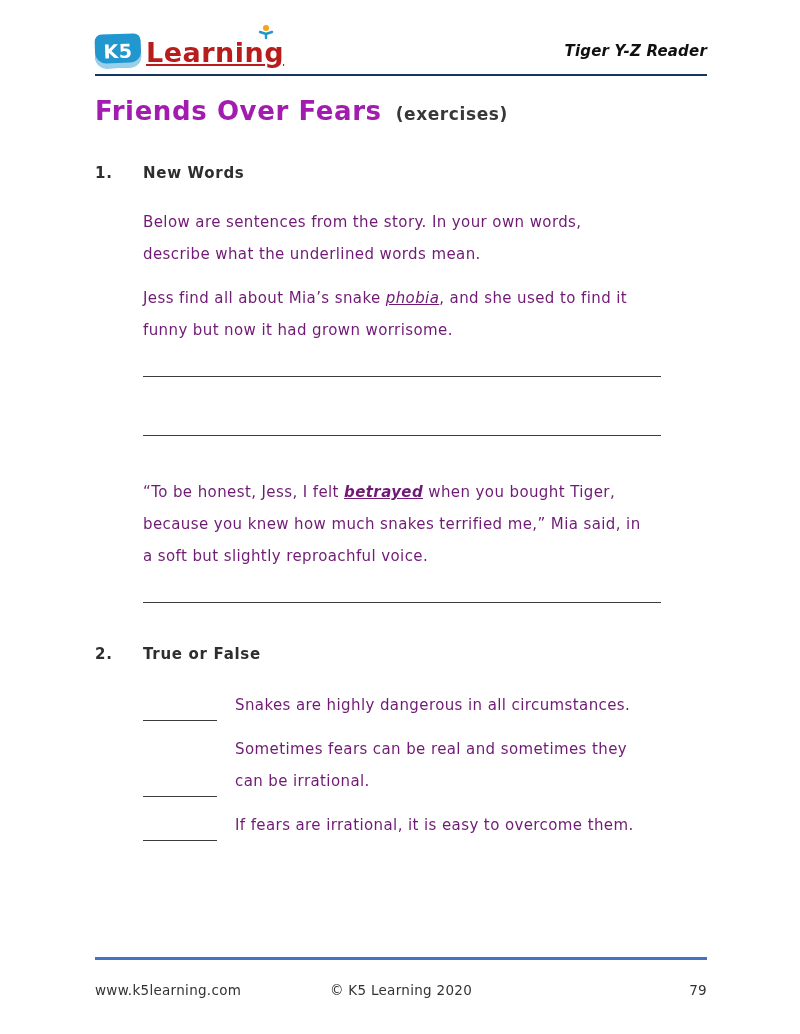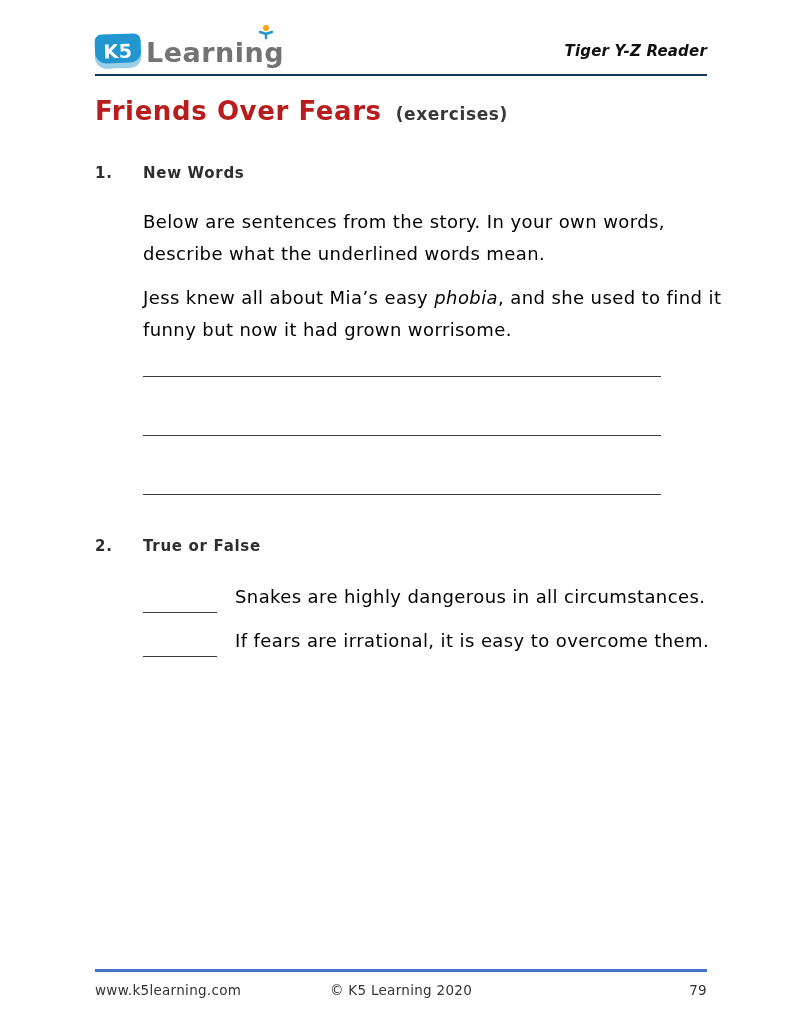--- a/index.html
+++ b/index.html
@@ -22,44 +22,44 @@
   .logo-book {
     width: 46px; height: 34px;
     background: #2196cf;
     border-radius: 7px 7px 11px 11px;
     transform: rotate(-2deg);
     display: flex; align-items: center; justify-content: center;
     box-shadow: inset 0 -5px 0 rgba(255,255,255,.55);
     margin-right: 5px;
   }
   .logo-book span { color: #ffffff; font-weight: bold; font-size: 19px; letter-spacing: .5px; }
-  .logo-text { color: #737373; font-weight: bold; font-size: 27px; letter-spacing: .5px; line-height: 1; padding-bottom: 2px; }
+  .logo-text { color: #b91c1c; font-weight: bold; font-size: 27px; letter-spacing: .5px; line-height: 1; padding-bottom: 2px; text-decoration: underline; }
   .mascot { position: absolute; right: 10px; top: -10px; }
   .level-label { font-size: 15px; font-weight: bold; font-style: italic; color: #101010; letter-spacing: .2px; }
   .top-rule { border-bottom: 2px solid #17365d; margin-top: 2px; }
 
   
   .title-row { margin-top: 20px; display: flex; align-items: baseline; }
-  .doc-title { font-size: 26px; font-weight: bold; color: #b91c1c; letter-spacing: .6px; }
+  .doc-title { font-size: 26px; font-weight: bold; color: #a21caf; letter-spacing: .6px; }
   .doc-title-suffix { font-size: 17px; font-weight: bold; color: #383838; margin-left: 14px; letter-spacing: .6px; }
 
   
   .section-head { display: flex; font-weight: bold; font-size: 15px; color: #2e2e2e; letter-spacing: .7px; }
   .section-head.first { margin-top: 38px; }
   .section-head.second { margin-top: 14px; }
   .section-num { width: 48px; flex: none; }
 
   .indent { margin-left: 48px; }
   .line {
-    font-size: 18px; line-height: 32px;
-    letter-spacing: .4px; white-space: nowrap; color: #000000;
+    font-size: 15px; line-height: 32px;
+    letter-spacing: .4px; white-space: nowrap; color: #701a75;
   }
   .para.intro { margin-top: 24px; }
   .para.question { margin-top: 12px; }
-  .uword { font-style: italic; }
+  .uword { font-style: italic; text-decoration: underline; }
   .uword.heavy { font-weight: bold; }
 
   .answer-line {
     height: 0; width: 518px;
     border-bottom: 1px solid #3c3c3c;
     margin: 30px 0 28px 48px;
   }
 
   
   .tf-row { display: flex; margin-left: 48px; align-items: flex-end; }
@@ -69,21 +69,21 @@
     flex: none; width: 74px; height: 23px;
     border-bottom: 1px solid #3c3c3c;
     margin-right: 18px;
   }
 
   
   .footer { margin-top: auto; }
   .footer-rule { border-bottom: 3px solid #4472c4; }
   .footer-row {
     display: flex; justify-content: center; align-items: baseline;
-    padding-top: 10px;
+    padding-top: 22px;
     font-size: 13.5px; color: #333333; letter-spacing: .3px;
   }
   .footer-center { flex: 1; text-align: center; }
   .footer-left { width: 160px; text-align: left; }
   .footer-right { width: 160px; text-align: right; }
 </style>
 </head>
 <body>
 
 <div class="page">
@@ -113,44 +113,56 @@
     <span class="section-num">1.</span>
     <span>New Words</span>
   </div>
 
   <div class="para intro indent">
     <div class="line">Below are sentences from the story. In your own words,</div>
     <div class="line">describe what the underlined words mean.</div>
   </div>
 
   <div class="para question indent">
-    <div class="line"><span>Jess knew all about Mia’s easy </span><span class="uword">phobia</span><span>, and she used to find it</span></div>
+    <div class="line"><span>Jess find all about Mia’s snake </span><span class="uword">phobia</span><span>, and she used to find it</span></div>
     <div class="line">funny but now it had grown worrisome.</div>
   </div>
 
   <div class="answer-line"></div>
 
 
   <div class="answer-line"></div>
 
+  <div class="para question indent">
+    <div class="line"><span>“To be honest, Jess, I felt </span><span class="uword heavy">betrayed</span><span> when you bought Tiger,</span></div>
+    <div class="line">because you knew how much snakes terrified me,” Mia said, in</div>
+    <div class="line">a soft but slightly reproachful voice.</div>
+  </div>
 
   <div class="answer-line"></div>
 
   <div class="section-head second">
     <span class="section-num">2.</span>
     <span>True or False</span>
   </div>
 
   <div class="tf-row first">
     <span class="tf-blank"></span>
     <span>
       <span class="line" style="display:block">Snakes are highly dangerous in all circumstances.</span>
     </span>
   </div>
 
+  <div class="tf-row">
+    <span class="tf-blank"></span>
+    <span>
+      <span class="line" style="display:block">Sometimes fears can be real and sometimes they</span>
+      <span class="line" style="display:block">can be irrational.</span>
+    </span>
+  </div>
 
   <div class="tf-row">
     <span class="tf-blank"></span>
     <span>
       <span class="line" style="display:block">If fears are irrational, it is easy to overcome them.</span>
     </span>
   </div>
 
   <div class="footer">
     <div class="footer-rule"></div>

